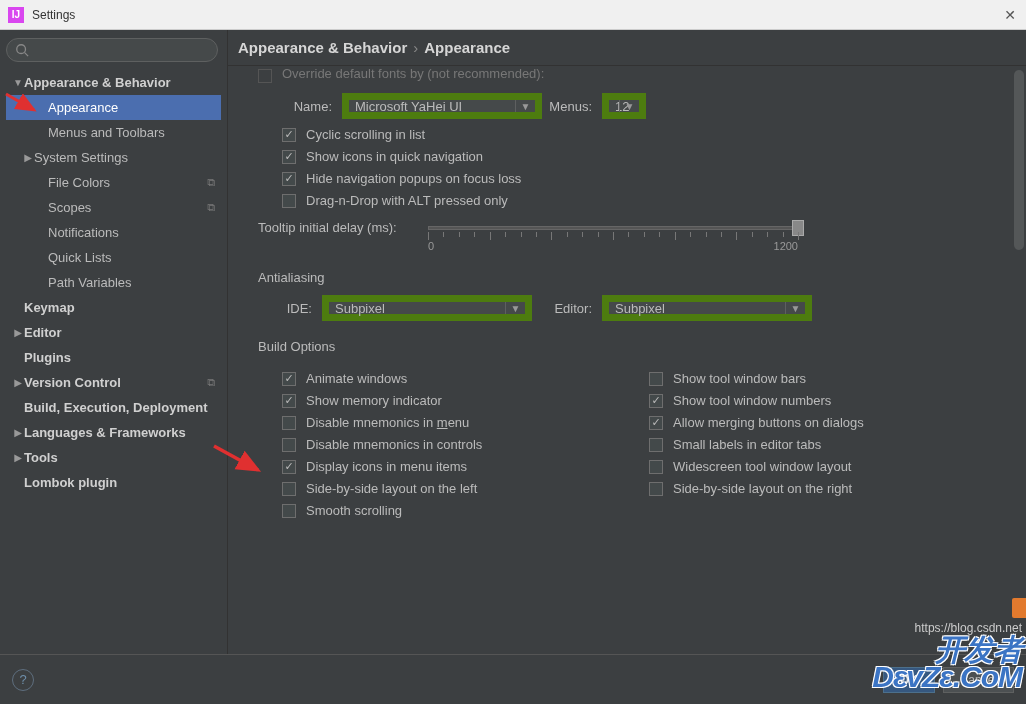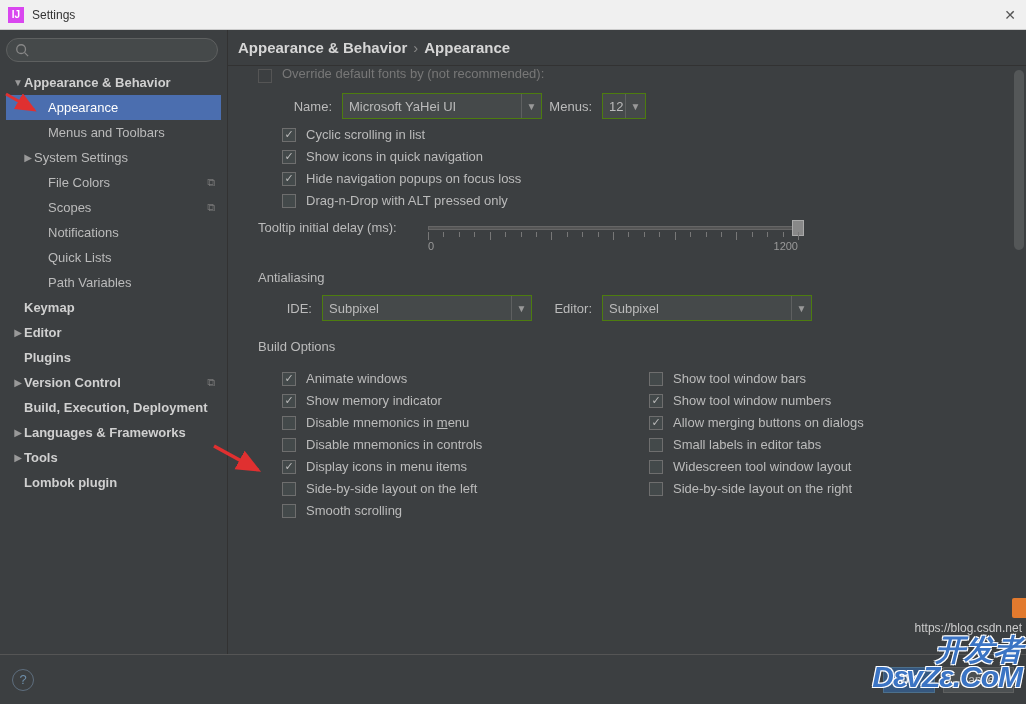--- a/index.html
+++ b/index.html
@@ -25,21 +25,21 @@
 .tree-row.selected { background: #4b6eaf; }
 .tree-row.selected .label { color: #fff; }
 
 .main { flex: 1; display: flex; flex-direction: column; position: relative; }
 .breadcrumb { height: 36px; display: flex; align-items: center; padding: 0 10px; font-size: 15px; font-weight: bold; color: #d6d6d6; border-bottom: 1px solid #323232; }
 .breadcrumb .sep { margin: 0 6px; color: #888; font-weight: normal; }
 .content { flex: 1; overflow: hidden; padding: 0 10px 10px 30px; position: relative; font-size: 13px; color: #bbbbbb; }
 
 .form-row { display: flex; align-items: center; margin: 8px 0; }
 .form-row label.lbl { width: 60px; text-align: right; margin-right: 10px; color: #bbb; }
-select, .combo { background: #45494a; border: 1px solid #4d7c0f; color: #bbb; height: 26px; font-size: 13px; padding: 0 6px; }
+select, .combo { background: #45494a; border: 7px solid #4d7c0f; color: #bbb; height: 26px; font-size: 13px; padding: 0 6px; }
 .combo { display: inline-flex; align-items: center; position: relative; }
 .combo .caret { position: absolute; right: 0; top: 0; bottom: 0; width: 20px; border-left: 1px solid #5e6060; display:flex; align-items:center; justify-content:center; font-size:10px; color:#999; }
 
 .chk-row { display: flex; align-items: center; margin: 7px 0; }
 .chk { width: 14px; height: 14px; border: 1px solid #6e6e6e; background: #43494a; margin-right: 10px; display: flex; align-items: center; justify-content: center; cursor: pointer; }
 .chk.checked::after { content: "✓"; color: #bbb; font-size: 11px; line-height: 1; }
 .chk-label { color: #bbb; }
 .chk-label u { text-decoration: underline; }
 
 .slider-row { display: flex; align-items: flex-start; margin: 12px 0 20px 0; }

